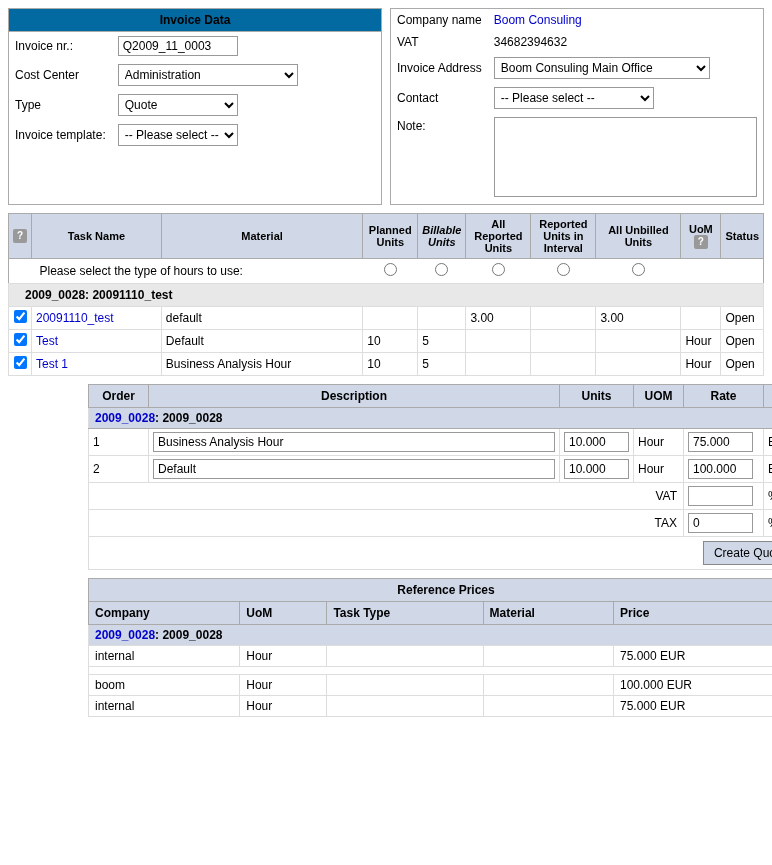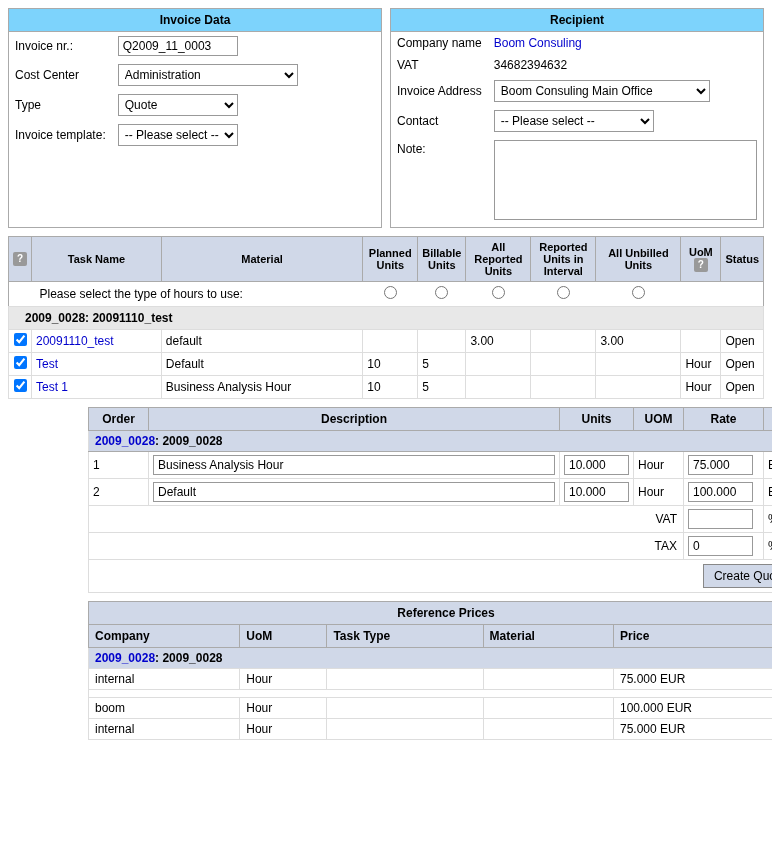--- a/index.html
+++ b/index.html
@@ -9,21 +9,21 @@
     
     
     .top-section { display: flex; gap: 8px; margin-bottom: 8px; }
     
     .invoice-data-box, .recipient-box {
       flex: 1;
       border: 1px solid #aaa;
     }
     
     .box-header {
-      background: #7dd3fc;
+      background: #0369a1;
       text-align: center;
       font-weight: bold;
       padding: 4px;
       border-bottom: 1px solid #aaa;
     }
     
     .form-table { width: 100%; border-collapse: collapse; padding: 4px; }
     .form-table td { padding: 4px 6px; vertical-align: middle; }
     .form-table .label-cell { white-space: nowrap; font-weight: normal; width: 80px; }
     
@@ -210,21 +210,20 @@
             <select style="width:120px;">
               <option>-- Please select --</option>
             </select>
           </td>
         </tr>
       </tbody>
         </table>
     </div>
 
     <div class="recipient-box">
-      <div class="box-header">Recipient</div>
       <table class="form-table">
         <tbody>
             <tr>
           <td class="label-cell">Company name</td>
           <td><a href="#">Boom Consuling</a></td>
         </tr>
         <tr>
           <td class="label-cell">VAT</td>
           <td>34682394632</td>
         </tr>
@@ -256,21 +255,21 @@
   <div class="tasks-section">
     <table class="tasks-table">
       <thead>
         <tr>
           <th style="width:22px;">
             <span class="help-icon">?</span>
           </th>
           <th>Task Name</th>
           <th>Material</th>
           <th style="width:55px;">Planned<br>Units</th>
-          <th style="width:36px;">Billable<br>Units</th>
+          <th style="width:36px;font-style:italic;">Billable<br>Units</th>
           <th style="width:65px;">All<br>Reported<br>Units</th>
           <th style="width:65px;">Reported<br>Units in<br>Interval</th>
           <th style="width:85px;">All Unbilled Units</th>
           <th style="width:40px;">UoM<br><span class="help-icon">?</span></th>
           <th style="width:34px;">Status</th>
         </tr>
       </thead>
       <tbody>
 
         <tr class="radio-row">

